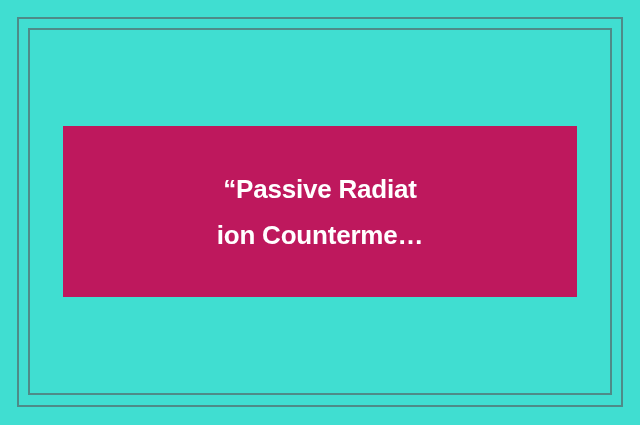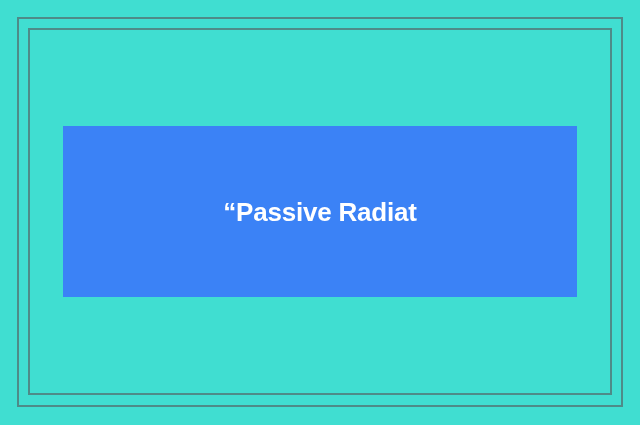--- a/index.html
+++ b/index.html
@@ -46,21 +46,21 @@
     border-width: 2px;
   }
 
   
   #quote-panel {
     position: absolute;
     left: 63px;
     top: 126px;
     width: 514px;
     height: 171px;
-    background: #3b82f6;
+    background: #be185d;
     display: flex;
     flex-direction: column;
     align-items: center;
     justify-content: center;
     box-sizing: border-box;
   }
 
   .quote-line {
     display: block;
     width: 100%;
@@ -77,15 +77,16 @@
 </head>
 <body>
 
 <div id="card-root">
 
   <div class="frame frame-outer"></div>
   <div class="frame frame-inner"></div>
 
   <div id="quote-panel">
     <span class="quote-line">“Passive Radiat</span>
+    <span class="quote-line">ion Counterme…</span>
   </div>
 
 </div>
 
 </body></html>

